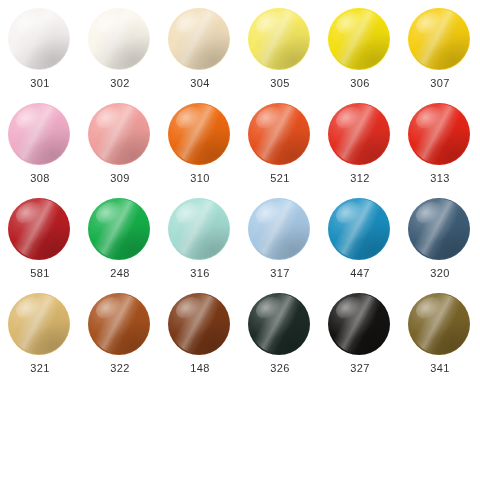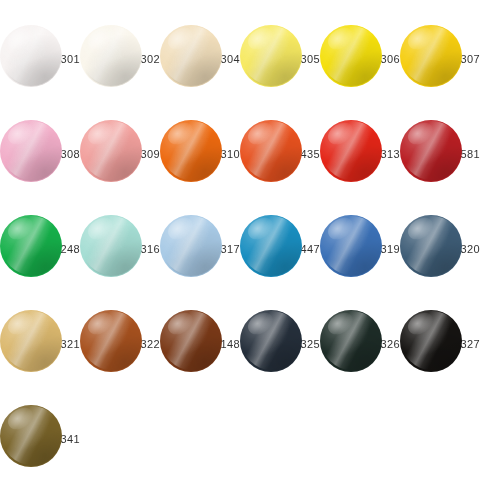--- a/index.html
+++ b/index.html
@@ -19,21 +19,21 @@
     grid-template-columns: repeat(6, 80px);
     grid-template-rows: repeat(5, 95px);
     width: 480px;
     height: 495px;
     box-sizing: border-box;
     padding-top: 8px;
   }
   .swatch-cell {
     position: relative;
     display: flex;
-    flex-direction: row;
+    flex-direction: column;
     align-items: center;
     justify-content: flex-start;
     width: 80px;
     height: 95px;
   }
   .swatch-cell.empty {
     visibility: hidden;
   }
   .swatch-disc-wrap {
     position: relative;
@@ -203,21 +203,31 @@
       <div class="swatch-label">310</div>
     </div>
     <div class="swatch-cell">
       <div class="swatch-disc-wrap">
         <div class="swatch-disc" style="background: rgb(233, 82, 31);">
           <span class="gloss gloss-rim"></span>
           <span class="gloss gloss-arc"></span>
           <span class="gloss gloss-hi"></span>
         </div>
       </div>
-      <div class="swatch-label">435</div>
+      <div class="swatch-label">521</div>
+    </div>
+    <div class="swatch-cell">
+      <div class="swatch-disc-wrap">
+        <div class="swatch-disc" style="background: rgb(230, 47, 34);">
+          <span class="gloss gloss-rim"></span>
+          <span class="gloss gloss-arc"></span>
+          <span class="gloss gloss-hi"></span>
+        </div>
+      </div>
+      <div class="swatch-label">312</div>
     </div>
     <div class="swatch-cell">
       <div class="swatch-disc-wrap">
         <div class="swatch-disc" style="background: rgb(229, 38, 24);">
           <span class="gloss gloss-rim"></span>
           <span class="gloss gloss-arc"></span>
           <span class="gloss gloss-hi"></span>
         </div>
       </div>
       <div class="swatch-label">313</div>
@@ -267,30 +277,20 @@
         <div class="swatch-disc" style="background: rgb(26, 143, 193);">
           <span class="gloss gloss-rim"></span>
           <span class="gloss gloss-arc"></span>
           <span class="gloss gloss-hi"></span>
         </div>
       </div>
       <div class="swatch-label">447</div>
     </div>
     <div class="swatch-cell">
       <div class="swatch-disc-wrap">
-        <div class="swatch-disc" style="background: rgb(60, 114, 184);">
-          <span class="gloss gloss-rim"></span>
-          <span class="gloss gloss-arc"></span>
-          <span class="gloss gloss-hi"></span>
-        </div>
-      </div>
-      <div class="swatch-label">319</div>
-    </div>
-    <div class="swatch-cell">
-      <div class="swatch-disc-wrap">
         <div class="swatch-disc" style="background: rgb(63, 94, 120);">
           <span class="gloss gloss-rim"></span>
           <span class="gloss gloss-arc"></span>
           <span class="gloss gloss-hi"></span>
         </div>
       </div>
       <div class="swatch-label">320</div>
     </div>
     <div class="swatch-cell">
       <div class="swatch-disc-wrap">
@@ -314,30 +314,20 @@
     </div>
     <div class="swatch-cell">
       <div class="swatch-disc-wrap">
         <div class="swatch-disc" style="background: rgb(123, 58, 24);">
           <span class="gloss gloss-rim"></span>
           <span class="gloss gloss-arc"></span>
           <span class="gloss gloss-hi"></span>
         </div>
       </div>
       <div class="swatch-label">148</div>
-    </div>
-    <div class="swatch-cell">
-      <div class="swatch-disc-wrap">
-        <div class="swatch-disc" style="background: rgb(38, 48, 60);">
-          <span class="gloss gloss-rim"></span>
-          <span class="gloss gloss-arc"></span>
-          <span class="gloss gloss-hi"></span>
-        </div>
-      </div>
-      <div class="swatch-label">325</div>
     </div>
     <div class="swatch-cell">
       <div class="swatch-disc-wrap">
         <div class="swatch-disc" style="background: rgb(30, 45, 40);">
           <span class="gloss gloss-rim"></span>
           <span class="gloss gloss-arc"></span>
           <span class="gloss gloss-hi"></span>
         </div>
       </div>
       <div class="swatch-label">326</div>

